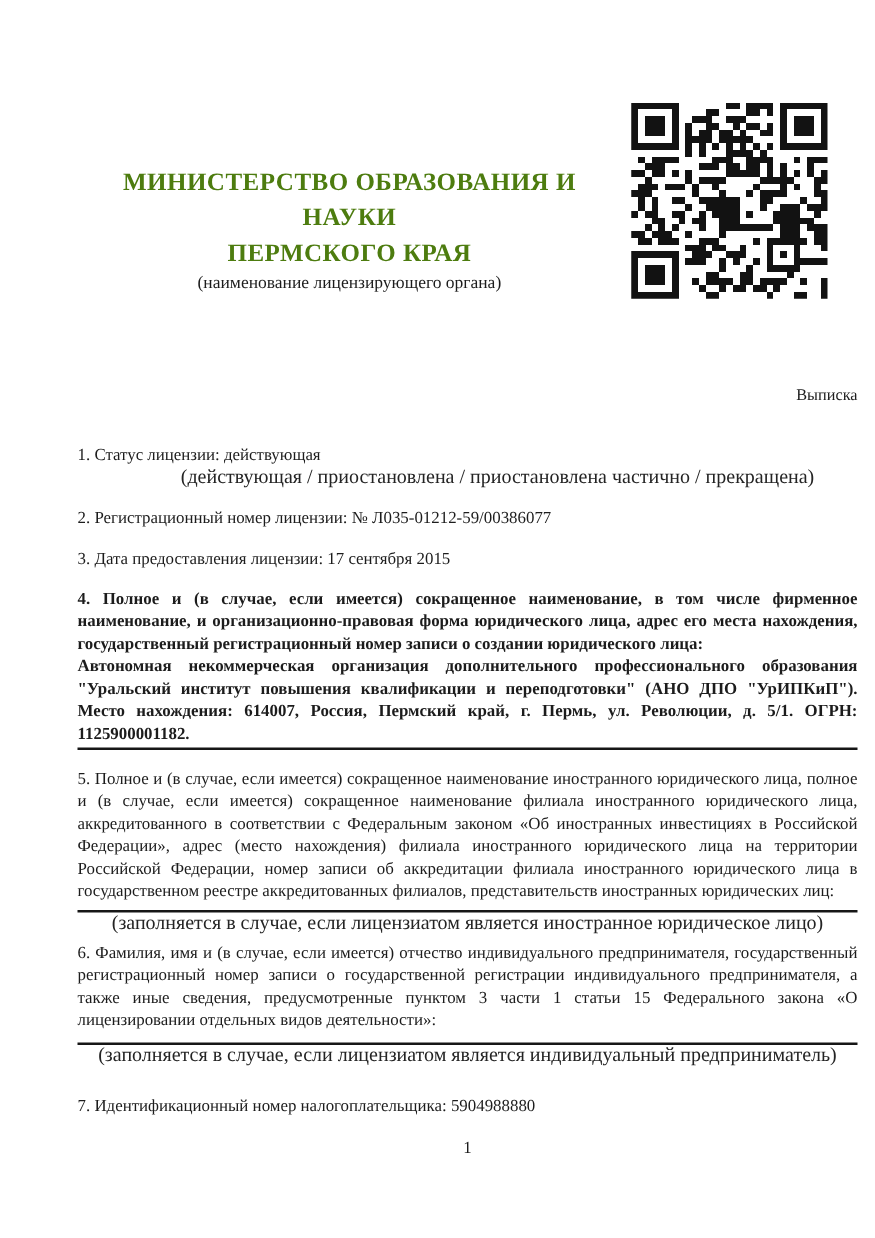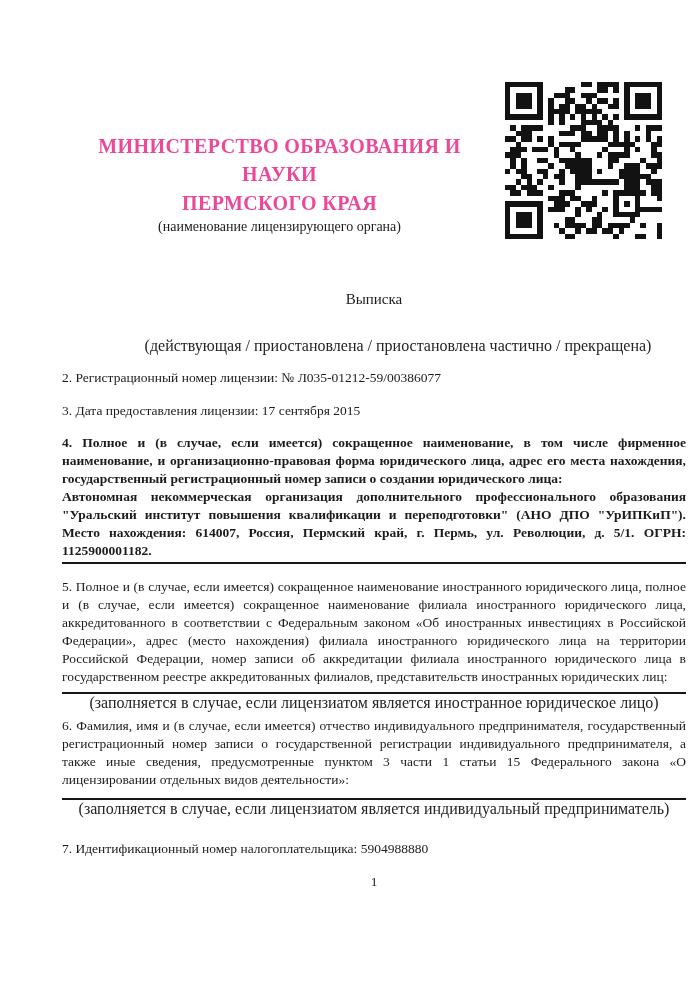--- a/index.html
+++ b/index.html
@@ -11,28 +11,28 @@
     overflow:hidden;
     position:relative;
   }
   .content { padding:0 14px 0 62px; }
 
   
   .header { display:flex; align-items:flex-start; padding-top:82px; }
   .ministry-block { flex:1 1 auto; text-align:center; padding-top:50px; padding-right:8px; }
   .ministry-name {
     font-weight:bold; font-size:20px; line-height:1.42; letter-spacing:0.4px;
-    color:#ec4899;
+    color:#4d7c0f;
   }
   .ministry-caption { font-size:14px; line-height:13px; margin-top:3px; }
   .qr-box { flex:0 0 auto; width:157px; height:157px; margin-right:24px; }
   .qr-box svg { width:157px; height:157px; display:block; shape-rendering:crispEdges; }
 
   
-  .title-block { text-align:center; margin-top:51px; font-size:15px; line-height:19px; }
+  .title-block { text-align:right; margin-top:67px; font-size:13px; line-height:19px; }
 
   
   .item { font-size:13.5px; line-height:18px; text-align:justify; }
   .item.single { text-align:left; }
   .small-caption { font-size:16px; line-height:13px; text-align:center; margin-top:2px; color:#242424; }
   .caption-shift { padding-left:48px; }
   .rule { border-top:2px solid #161616; height:0; margin-top:2px; }
 
   #item1 { margin-top:30px; }
   #item2 { margin-top:17px; }
@@ -475,20 +475,21 @@
           <rect x="28" y="28" width="1" height="1" fill="#121212"></rect>
         </svg>
     </div>
   </div>
 
   <div class="title-block">
     <div>Выписка</div>
   </div>
 
   <div class="item single" id="item1">
+    <div>1. Статус лицензии: действующая</div>
     <div class="small-caption caption-shift">(действующая / приостановлена / приостановлена частично / прекращена)</div>
   </div>
 
   <div class="item single" id="item2">
     <div>2. Регистрационный номер лицензии: № Л035-01212-59/00386077</div>
   </div>
 
   <div class="item single" id="item3">
     <div>3. Дата предоставления лицензии: 17 сентября 2015</div>
   </div>

